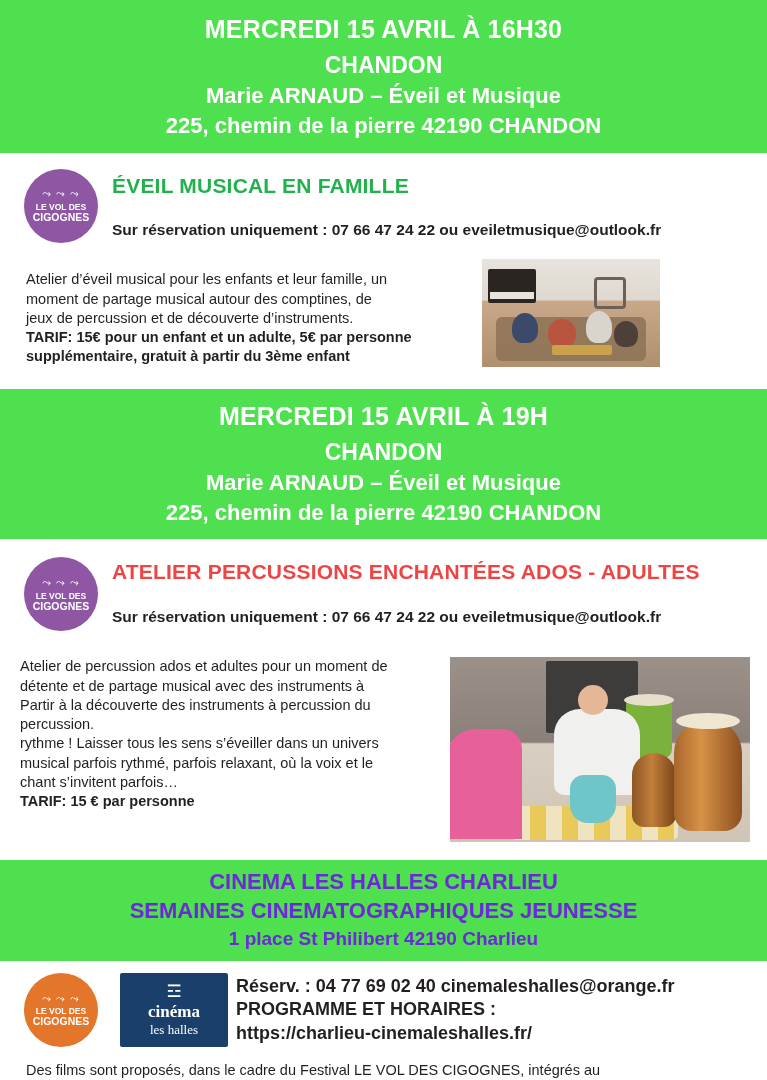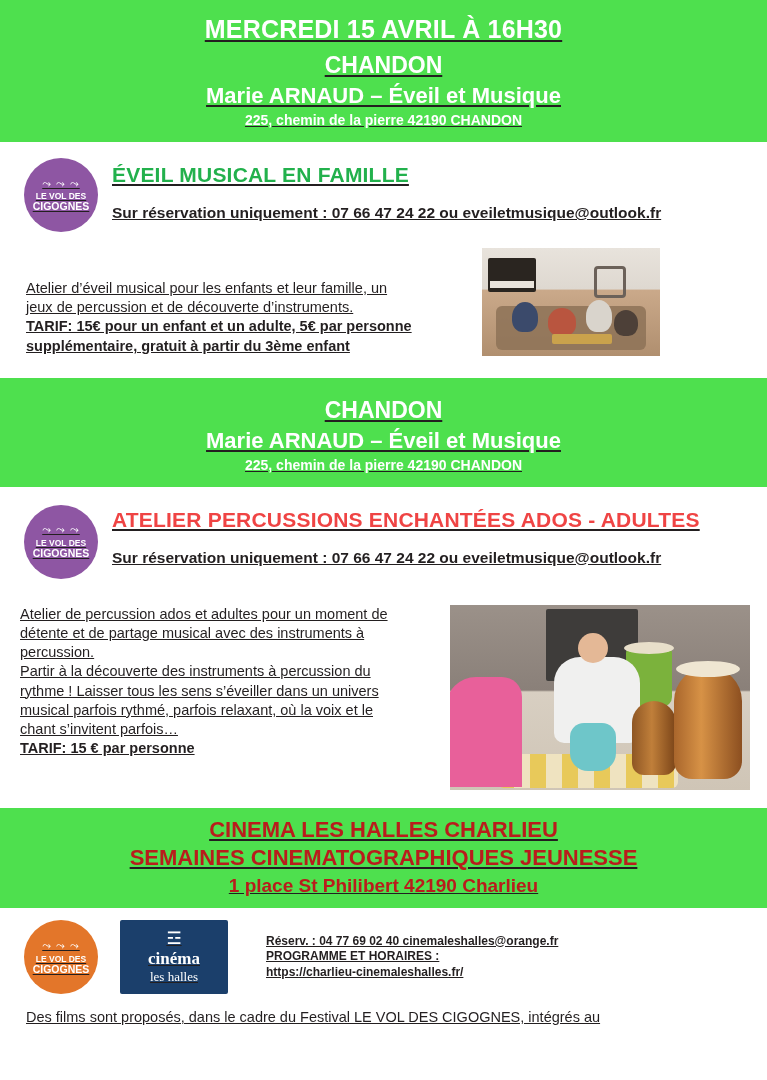--- a/index.html
+++ b/index.html
@@ -12,21 +12,20 @@
     height: 1080px;
     font-family: "Liberation Sans", sans-serif;
     color: #231f20;
     position: relative;
     overflow: hidden;
   }
   .page {
     width: 767px;
     height: 889px;
     position: relative;
-    text-decoration: underline;
   }
 
   
   .banner {
     background: #4ee04e;
     color: #ffffff;
     text-align: center;
     padding: 8px 10px 12px 10px;
     box-sizing: border-box;
   }
@@ -41,21 +40,21 @@
     font-weight: bold;
     line-height: 1.35;
     margin-top: 5px;
   }
   .banner .line-org {
     font-size: 22px;
     font-weight: bold;
     line-height: 1.35;
   }
   .banner .line-addr {
-    font-size: 14px;
+    font-size: 22px;
     font-weight: bold;
     line-height: 1.35;
   }
 
   
   .sec-head {
     display: flex;
     align-items: flex-start;
     padding: 14px 18px 0 24px;
     box-sizing: border-box;
@@ -91,21 +90,21 @@
     font-size: 21px;
     font-weight: bold;
     letter-spacing: 0.2px;
     line-height: 1.2;
   }
   .sec-title.green2 { color: #ef4444; }
   .sec-sub {
     font-size: 15.5px;
     font-weight: bold;
     color: #231f20;
-    margin-top: 16px;
+    margin-top: 22px;
     line-height: 1.25;
   }
 
   
   .block {
     position: relative;
     box-sizing: border-box;
   }
   .desc {
     font-size: 14.5px;
@@ -207,21 +206,21 @@
   }
   .photo2 .mat {
     position:absolute; left: 48px; bottom: 2px; width: 180px; height: 34px;
     background: repeating-linear-gradient(90deg,#e8c95a 0 16px,#efe3c0 16px 32px);
     border-radius: 6px;
   }
 
   
   .cine-banner {
     background: #4ee04e;
-    color: #b91c1c;
+    color: #6d28d9;
     text-align: center;
     padding: 8px 10px 10px 10px;
     box-sizing: border-box;
   }
   .cine-banner .l1 { font-size: 22px; font-weight: bold; line-height: 1.3; }
   .cine-banner .l2 { font-size: 22px; font-weight: bold; line-height: 1.3; }
   .cine-banner .l3 { font-size: 19px; font-weight: bold; line-height: 1.35; text-align: center; }
 
   .cine-row {
     display: flex;
@@ -243,22 +242,22 @@
     width: 108px; height: 74px; background:#1b3f6b; color:#fff;
     margin-left: 22px; flex:0 0 auto;
     display:flex; flex-direction:column; align-items:center; justify-content:center;
     text-align:center; border-radius:2px;
   }
   .logo-cinema .temple { font-size: 17px; line-height: 1; margin-bottom: 2px; }
   .logo-cinema .c1 { font-size: 17px; font-weight: bold; font-family:"Liberation Serif", serif; }
   .logo-cinema .c2 { font-size: 13px; font-family:"Liberation Serif", serif; }
 
   .cine-contact {
-    margin-left: 38px;
-    font-size: 12px;
+    margin-left: 8px;
+    font-size: 18px;
     font-weight: bold;
     line-height: 1.32;
   }
   .cine-note {
     padding: 10px 26px 0 26px;
     font-size: 14.5px;
     line-height: 1.34;
   }
 
   .sp { height: 8px; }
@@ -283,39 +282,41 @@
     </div>
     <div class="sec-head-text">
       <div class="sec-title">ÉVEIL MUSICAL EN FAMILLE</div>
       <div class="sec-sub">Sur réservation uniquement : 07 66 47 24 22 ou eveiletmusique@outlook.fr</div>
     </div>
   </div>
 
   <div class="block" style="display:flex; padding:16px 24px 0 26px; align-items:flex-end;">
     <div class="desc" style="flex:1 1 auto; max-width:430px; padding-top:10px;">
       <div>Atelier d’éveil musical pour les enfants et leur famille, un</div>
+      <div>moment de partage musical autour des comptines, de</div>
       <div>jeux de percussion et de découverte d’instruments.</div>
       <div class="tarif">TARIF: 15€ pour un enfant et un adulte, 5€ par personne</div>
       <div class="tarif">supplémentaire, gratuit à partir du 3ème enfant</div>
     </div>
     <div class="photo photo1" style="margin-left:26px;">
       <div class="piano"></div>
       <div class="stool"></div>
       <div class="rug"></div>
       <div class="kid k1"></div>
       <div class="kid k2"></div>
       <div class="kid k3"></div>
       <div class="kid k4"></div>
       <div class="instr"></div>
     </div>
   </div>
 
   <div class="sp" style="height:22px;"></div>
 
   <div class="banner" style="padding-top:12px;">
+    <div class="line-date">MERCREDI 15 AVRIL À 19H</div>
     <div class="line-town">CHANDON</div>
     <div class="line-org">Marie ARNAUD – Éveil et Musique</div>
     <div class="line-addr">225, chemin de la pierre 42190 CHANDON</div>
   </div>
 
   <div class="sec-head" style="padding-top:16px;">
     <div class="logo-cig">
       <div class="birds">⤳ ⤳ ⤳</div>
       <div class="l1">LE VOL DES</div>
       <div class="l2">CIGOGNES</div>
@@ -323,22 +324,22 @@
     <div class="sec-head-text" style="padding-top:4px;">
       <div class="sec-title green2">ATELIER PERCUSSIONS ENCHANTÉES ADOS - ADULTES</div>
       <div class="sec-sub">Sur réservation uniquement : 07 66 47 24 22 ou eveiletmusique@outlook.fr</div>
     </div>
   </div>
 
   <div class="block" style="display:flex; padding:26px 12px 0 20px; align-items:flex-start;">
     <div class="desc" style="flex:1 1 auto; max-width:420px;">
       <div>Atelier de percussion ados et adultes pour un moment de</div>
       <div>détente et de partage musical avec des instruments à</div>
+      <div>Partir à la découverte des instruments à percussion du</div>
       <div>percussion.</div>
-      <div>Partir à la découverte des instruments à percussion du</div>
       <div>rythme ! Laisser tous les sens s’éveiller dans un univers</div>
       <div>musical parfois rythmé, parfois relaxant, où la voix et le</div>
       <div>chant s’invitent parfois…</div>
       <div class="tarif">TARIF: 15 € par personne</div>
     </div>
     <div class="photo photo2" style="margin-left:10px;">
       <div class="wallpanel"></div>
       <div class="drum-green"></div>
       <div class="mat"></div>
       <div class="woman-body"></div>

